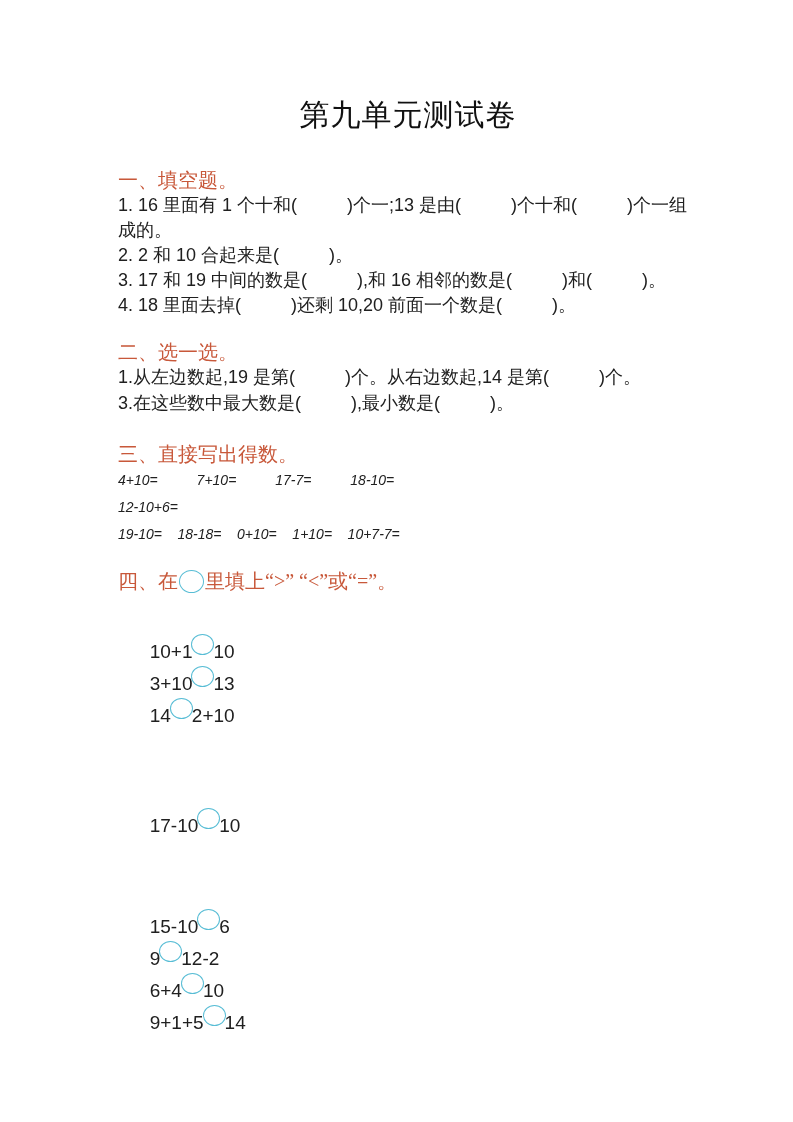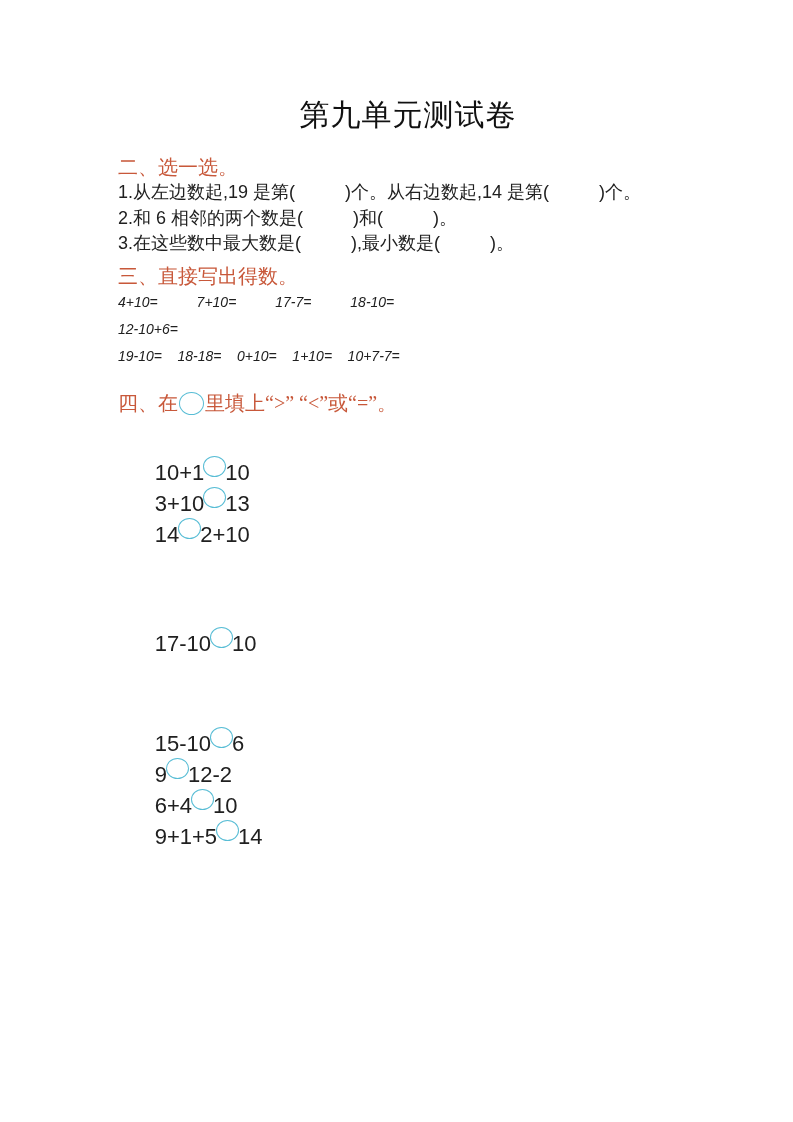--- a/index.html
+++ b/index.html
@@ -15,47 +15,54 @@
   .heading {
     font-family:"Liberation Serif", serif; color:#c8583a;
     font-size:20px; line-height:26px; white-space:pre;
   }
   .line { font-size:18px; line-height:25px; white-space:pre; }
   .s2 .line { line-height:25.5px; }
   .calc .line { font-size:14px; line-height:27px;font-style:italic; }
 
   .mt-s1 { margin-top:34px; }
   .mt-s2 { margin-top:21px; }
-  .mt-s3 { margin-top:6px; }
+  .mt-s3 { margin-top:25px; }
   .mt-s4 { margin-top:20px; }
   .circle {
     display:inline-block; width:23px; height:21px; border:1.5px solid #58bdd5;
     border-radius:50%; box-sizing:border-box; background:#fff;
     vertical-align:3px; margin:0 -1px;
   }
   .heading .circle { width:25px; height:23px; vertical-align:-5px; margin:0 1px; }
-  .cmp-row { margin-top:12px; font-size:22px; line-height:28px; white-space:pre; }
+  .cmp-row { margin-top:12px; font-size:19px; line-height:28px; white-space:pre; }
   .cmp-row.r2 { margin-top:22px; }
   .cmp-row.r3 { margin-top:13px; }
   .cmp { display:inline-block; }
   .r1 .cmp { margin-right:72px; }
   .r3 .cmp { margin-right:24px; }
 </style>
 </head>
 <body>
 
 <div class="page">
 
   <h1 class="title">第九单元测试卷</h1>
 
+  <div class="section">
+    <div class="heading mt-s1">一、填空题。</div>
+    <div class="line">1. 16 里面有 1 个十和(          )个一;13 是由(          )个十和(          )个一组</div>
+    <div class="line">成的。</div>
+    <div class="line">2. 2 和 10 合起来是(          )。</div>
+    <div class="line">3. 17 和 19 中间的数是(          ),和 16 相邻的数是(          )和(          )。</div>
+    <div class="line">4. 18 里面去掉(          )还剩 10,20 前面一个数是(          )。</div>
+  </div>
 
   <div class="section s2">
     <div class="heading mt-s2">二、选一选。</div>
     <div class="line">1.从左边数起,19 是第(          )个。从右边数起,14 是第(          )个。</div>
-    <div class="line">2.和 6 相邻的两个数是(          )和(          )。</div>
     <div class="line">3.在这些数中最大数是(          ),最小数是(          )。</div>
   </div>
 
   <div class="section calc">
     <div class="heading mt-s3">三、直接写出得数。</div>
     <div class="line">4+10=          7+10=          17-7=          18-10=</div>
     <div class="line">12-10+6=</div>
     <div class="line">19-10=    18-18=    0+10=    1+10=    10+7-7=</div>
   </div>
 

